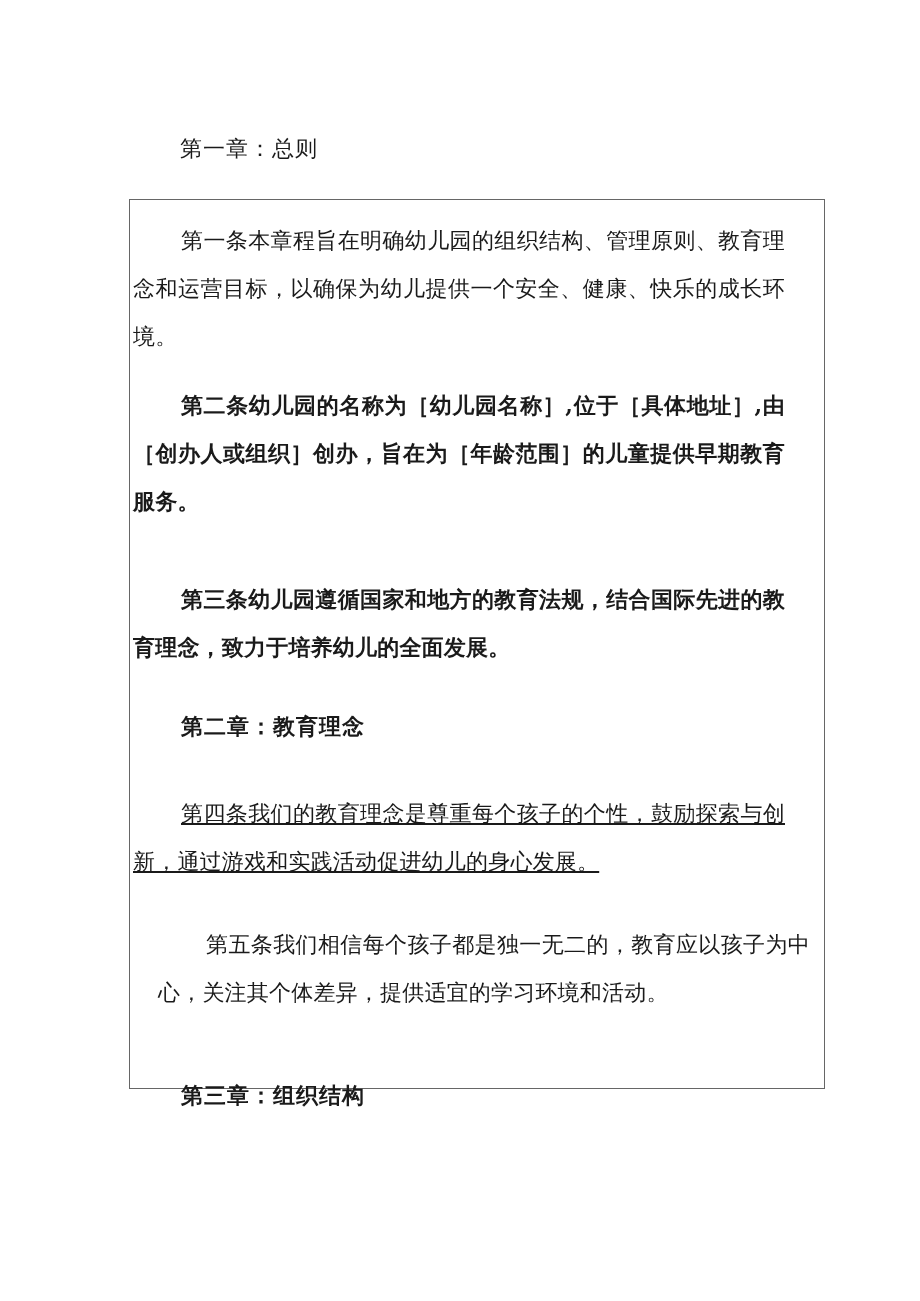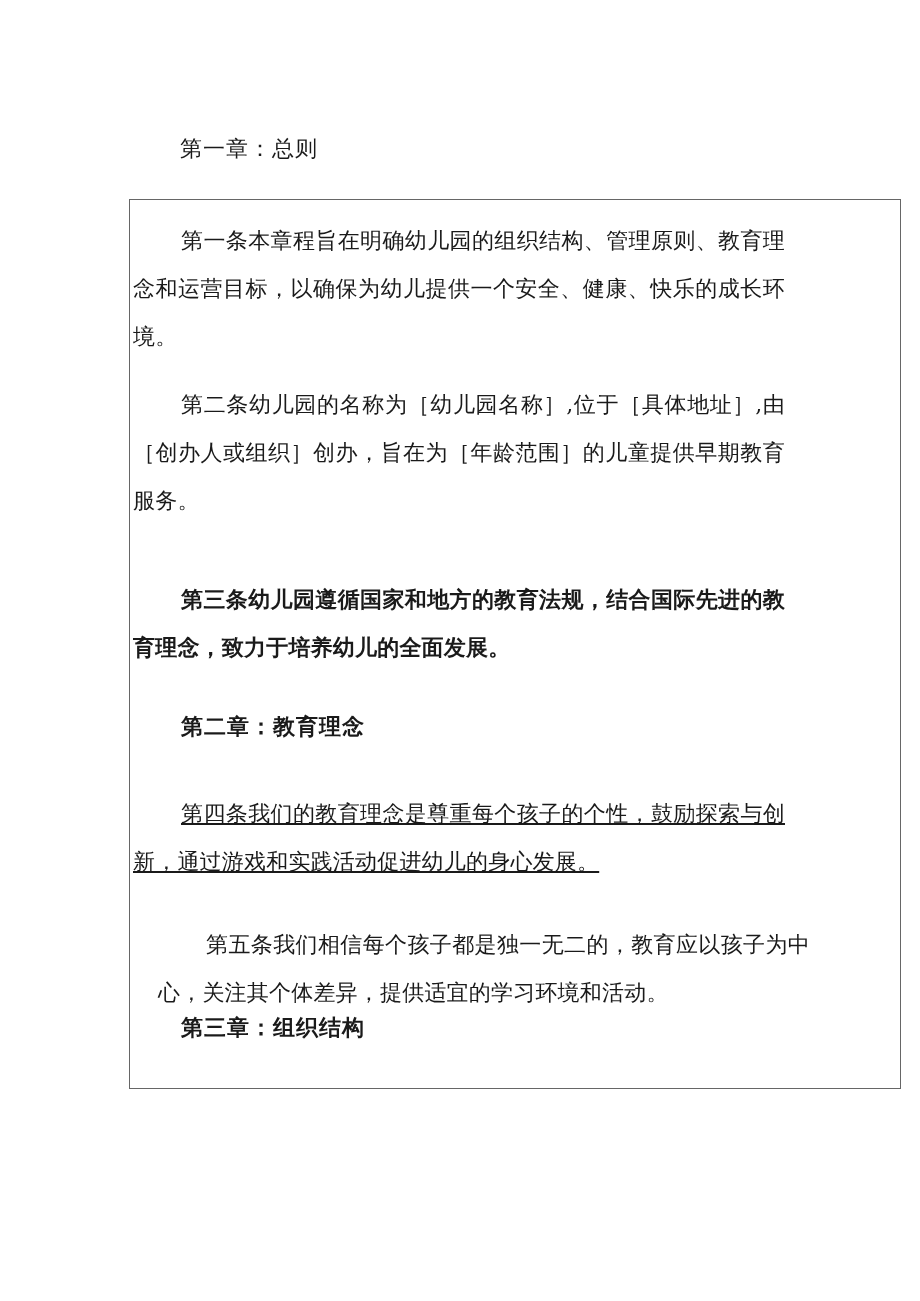--- a/index.html
+++ b/index.html
@@ -21,21 +21,21 @@
       top: 134px;
       font-size: 22px;
       line-height: 30px;
       letter-spacing: 1px;
       white-space: nowrap;
     }
     .frame {
       position: absolute;
       left: 129px;
       top: 199px;
-      width: 772px;
+      width: 696px;
       height: 890px;
       border: 1px solid #666666;
       box-sizing: border-box;
     }
     .para {
       position: absolute;
       left: 3px;
       width: 652px;
       font-size: 22px;
       line-height: 48px;
@@ -54,19 +54,19 @@
       font-weight: bold;
     }
   </style>
 </head>
 <body>
 
 <div class="heading-outside">第一章：总则</div>
 
 <div class="frame">
   <div class="para" style="top: 17px;">第一条本章程旨在明确幼儿园的组织结构、管理原则、教育理念和运营目标，以确保为幼儿提供一个安全、健康、快乐的成长环境。</div>
-  <div class="para" style="top: 181px;">第二条幼儿园的名称为［幼儿园名称］,位于［具体地址］,由［创办人或组织］创办，旨在为［年龄范围］的儿童提供早期教育服务。</div>
+  <div class="para" style="top: 181px; font-weight: bold;">第二条幼儿园的名称为［幼儿园名称］,位于［具体地址］,由［创办人或组织］创办，旨在为［年龄范围］的儿童提供早期教育服务。</div>
   <div class="para" style="top: 375px; font-weight: bold;">第三条幼儿园遵循国家和地方的教育法规，结合国际先进的教育理念，致力于培养幼儿的全面发展。</div>
   <div class="chapter" style="top: 511px;">第二章：教育理念</div>
   <div class="para" style="top: 590px; text-decoration: underline;">第四条我们的教育理念是尊重每个孩子的个性，鼓励探索与创新，通过游戏和实践活动促进幼儿的身心发展。</div>
   <div class="para" style="top: 721px; margin-left: 25px;">第五条我们相信每个孩子都是独一无二的，教育应以孩子为中心，关注其个体差异，提供适宜的学习环境和活动。</div>
-  <div class="chapter" style="top: 812px;">第三章：组织结构</div>
+  <div class="chapter" style="top: 880px;">第三章：组织结构</div>
 </div>
 
 </body></html>

